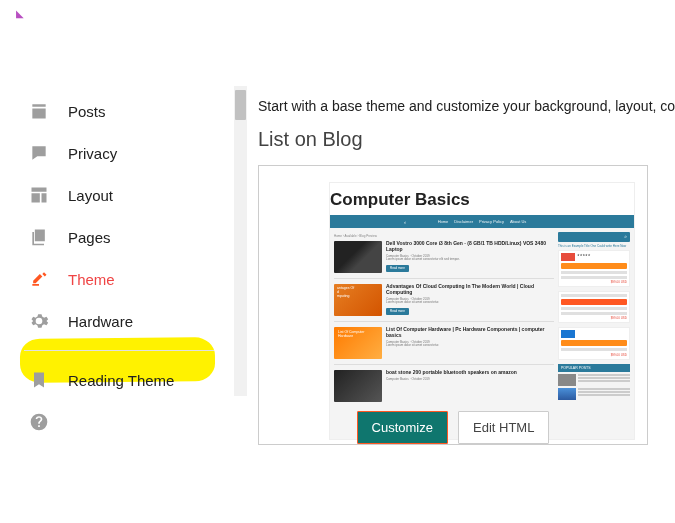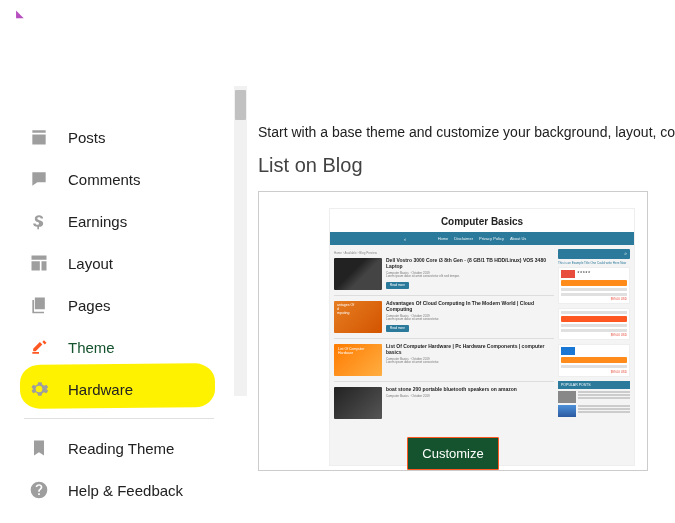--- a/index.html
+++ b/index.html
@@ -6,21 +6,21 @@
   body {
     font-family: Arial, Helvetica, sans-serif;
     font-size: 14px;
     color: #333;
     width: 675px;
     height: 523px;
     overflow: hidden;
     position: relative;
     background: #fff;
   }
-  .container { display: flex; height: 100%; padding-top: 116px; }
+  .container { display: flex; height: 100%; padding-top: 90px; }
 
   
   .sidebar {
     width: 230px;
     flex-shrink: 0;
     padding-left: 28px;
     padding-right: 10px;
     position: relative;
   }
   .sidebar-item {
@@ -37,21 +37,21 @@
     display: inline-flex;
     align-items: center;
     justify-content: center;
   }
   .sidebar-item .icon svg { fill: #9e9e9e; width: 20px; height: 20px; }
   .sidebar-item span.label {
     font-size: 15px;
     color: #212121;
   }
   .sidebar-item.active .icon svg { fill: #ff5722; }
-  .sidebar-item.active span.label { color: #14532d; }
+  .sidebar-item.active span.label { color: #ef4444; }
   .highlight {
     position: absolute;
     left: 20px;
     top: 248px;
     width: 195px;
     height: 44px;
     background: #fff200;
     border-radius: 20px / 18px;
     z-index: -1;
     transform: rotate(-0.5deg);
@@ -113,23 +113,23 @@
     left: 70px;
     top: 16px;
     right: 12px;
     bottom: 4px;
     background: #f4f4f4;
     border: 1px solid #eee;
     overflow: hidden;
   }
   .blog-header {
     background: #fff;
-    text-align: center;
+    text-align: left;
     font-weight: bold;
-    font-size: 10px;
+    font-size: 17px;
     padding: 7px 0 5px;
     color: #222;
   }
   .blog-nav {
     background: #2b7a9b;
     height: 13px;
     display:flex;
     align-items:center;
     justify-content:center;
     gap:6px;
@@ -188,21 +188,21 @@
   .btn-act{
     padding:8px 14px;
     font-size:13px;
     border:1px solid #ccc;
     background:#fff;
     cursor:pointer;
     border-radius:1px;
     color:#444;
   }
   .btn-primary{
-    background:#14532d;
+    background:#0f766e;
     color:#fff;
     border-color:#ff5722;
   }
   .dot{position:absolute;top:8px;left:16px;color:#b84fc1;font-size:10px}
 </style>
 </head>
 <body>
 
 <div class="dot">◣</div>
 
@@ -220,31 +220,23 @@
       <span class="label">Posts</span>
     </div>
 
 
     <div class="sidebar-item">
       <span class="icon">
         <svg viewBox="0 0 24 24">
             <path d="M4 4h16v12H10l-6 4z"></path>
           </svg>
       </span>
-      <span class="label">Comments</span>
-    </div>
-
-    <div class="sidebar-item">
-      <span class="icon">
-        <svg viewBox="0 0 24 24">
-            <path d="M12 2v3c3 0 5 1.5 5 4h-3c0-1-.8-1.5-2-1.5s-2 .5-2 1.5 1 1.5 2.5 2 4.5 1 4.5 4-2 4-5 4v3h-2v-3c-3 0-5-1.5-5-4h3c0 1 .8 1.5 2 1.5s2-.5 2-1.5-1-1.5-2.5-2S7 11.5 7 9s2-4 5-4V2z"></path>
-          </svg>
-      </span>
-      <span class="label">Earnings</span>
-    </div>
+      <span class="label">Privacy</span>
+    </div>
+
 
     <div class="sidebar-item">
       <span class="icon">
         <svg viewBox="0 0 24 24">
             <path d="M3 3h18v5H3zM3 10h10v11H3zM15 10h6v11h-6z"></path>
           </svg>
       </span>
       <span class="label">Layout</span>
     </div>
 
@@ -285,21 +277,20 @@
       </span>
       <span class="label">Reading Theme</span>
     </div>
 
     <div class="sidebar-item">
       <span class="icon">
         <svg viewBox="0 0 24 24">
             <path d="M12 2a10 10 0 100 20 10 10 0 000-20zm1 16h-2v-2h2zm1.5-6.5c-.7.7-1.5 1.2-1.5 2.5h-2c0-2 1-2.8 1.8-3.5.6-.6 1.2-1.1 1.2-2 0-1-.8-1.5-2-1.5s-2 .7-2 1.5H8c0-2 1.8-3.5 4-3.5s4 1.3 4 3.5c0 1.3-.8 2.2-1.5 3z"></path>
           </svg>
       </span>
-      <span class="label">Help &amp; Feedback</span>
     </div>
   </nav>
 
   <div class="scroll-hint">
     <div class="scroll-thumb"></div>
   </div>
 
   <main class="main">
     <p class="intro">Start with a base theme and customize your background, layout, colors</p>
     <h2 class="section-title">List on Blog</h2>
@@ -386,16 +377,17 @@
                   <div></div>
                   <div></div>
                 </div>
               </div>
           </div>
         </div>
       </div>
 
       <div class="action-row">
         <button class="btn-act btn-primary">Customize</button>
+        <button class="btn-act">Edit HTML</button>
       </div>
     </div>
   </main>
 </div>
 
 </body></html>

